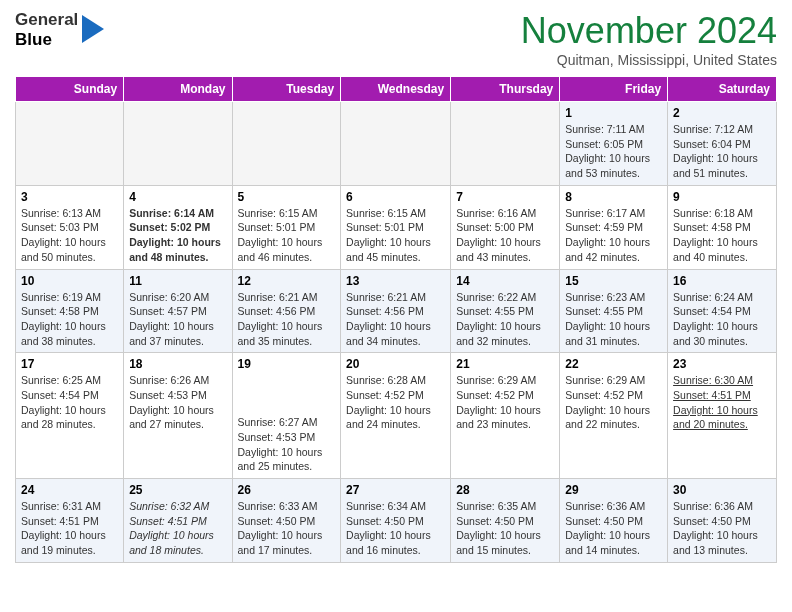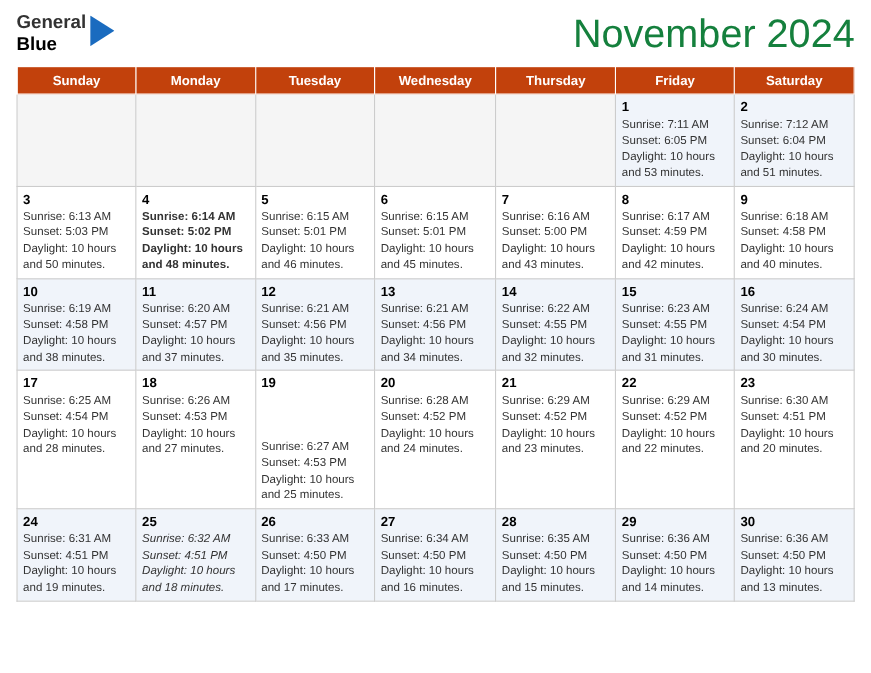--- a/index.html
+++ b/index.html
@@ -37,23 +37,23 @@
     .location {
       font-size: 14px;
       color: #555;
     }
     .calendar {
       width: 100%;
       border-collapse: collapse;
       font-size: 11px;
     }
     .calendar th {
-      background: #c2410c;
+      background: #a21caf;
       color: #fff;
-      text-align: center;
+      text-align: right;
       padding: 5px 6px;
       font-size: 12px;
       border: 1px solid #fff;
     }
     .calendar td {
       border: 1px solid #ccc;
       vertical-align: top;
       padding: 4px 5px;
       width: 113px;
       min-height: 80px;
@@ -90,20 +90,21 @@
         </div>
         <div style="margin-left:4px;margin-top:2px;">
           <svg width="22" height="28" viewBox="0 0 22 28">
             <polygon points="0,0 22,14 0,28" fill="#1a6bbf"></polygon>
           </svg>
         </div>
       </div>
     </div>
     <div class="title-section">
       <div class="month-title">November 2024</div>
+      <div class="location">Quitman, Mississippi, United States</div>
     </div>
   </div>
 
   <table class="calendar">
     <thead>
       <tr>
       <th>Sunday</th>
           <th>Monday</th>
           <th>Tuesday</th>
           <th>Wednesday</th>
@@ -274,21 +275,21 @@
           </td>
           <td>
             <span class="day-number">22</span>
             <div class="day-info" style="white-space: pre-line;">Sunrise: 6:29 AM
 Sunset: 4:52 PM
 Daylight: 10 hours
 and 22 minutes.</div>
           </td>
           <td>
             <span class="day-number">23</span>
-            <div class="day-info" style="white-space: pre-line;">Sunrise: 6:30 AM
+            <div class="day-info" style="white-space: pre-line; text-decoration: underline;">Sunrise: 6:30 AM
 Sunset: 4:51 PM
 Daylight: 10 hours
 and 20 minutes.</div>
           </td>
         </tr>
         <tr>
           <td class="alt-row">
             <span class="day-number">24</span>
             <div class="day-info" style="white-space: pre-line;">Sunrise: 6:31 AM
 Sunset: 4:51 PM

